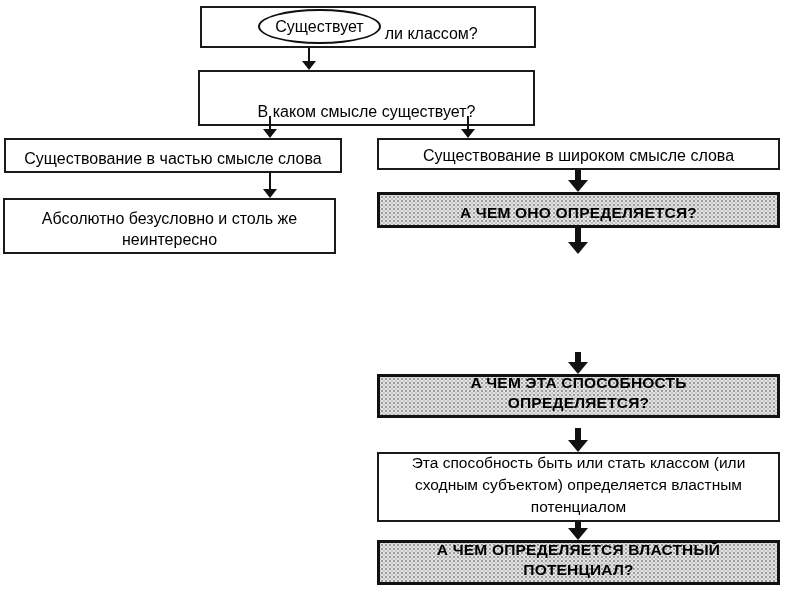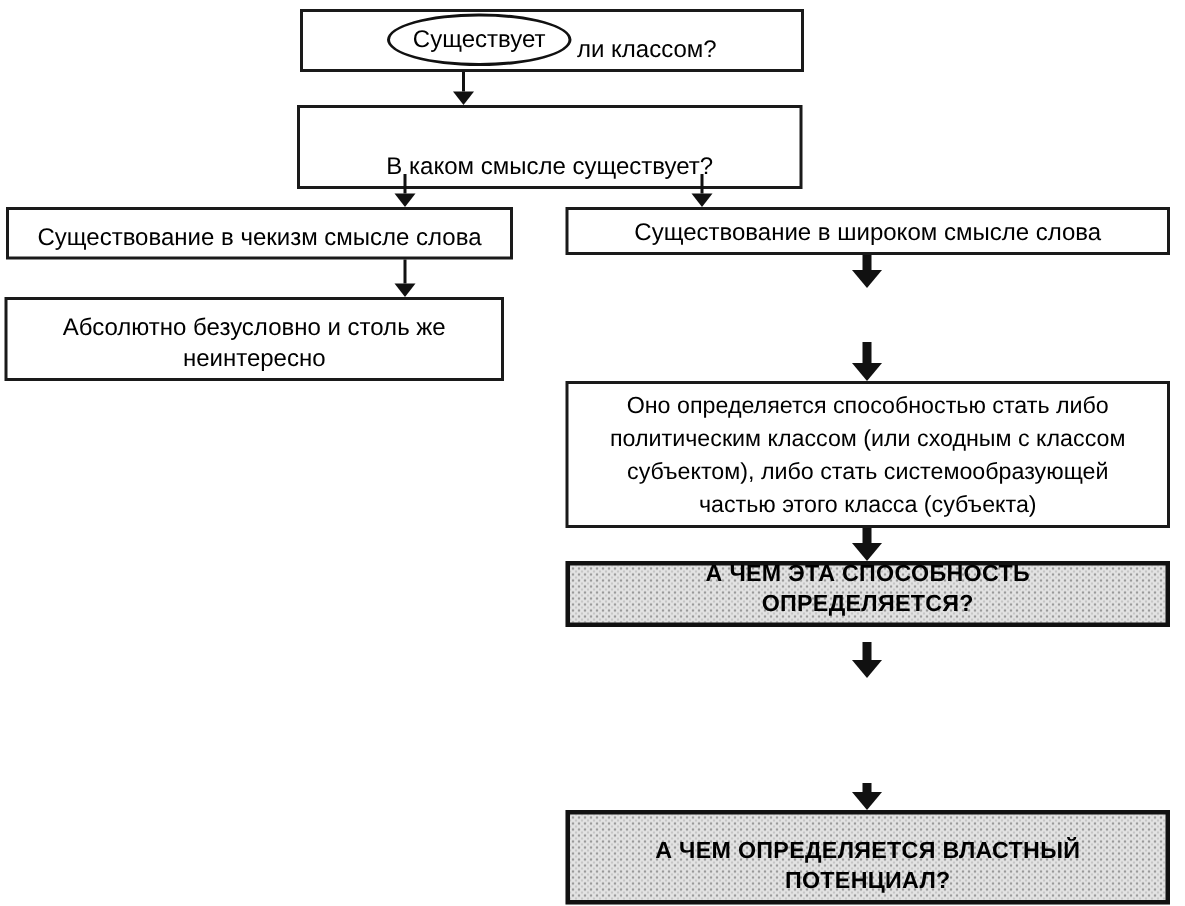--- a/index.html
+++ b/index.html
@@ -91,63 +91,63 @@
 
   <div class="arrow thin" style="left:263px; top:116px; height:22px;">
     <div class="stem"></div>
     <div class="head"></div>
   </div>
   <div class="arrow thin" style="left:461px; top:116px; height:22px;">
     <div class="stem"></div>
     <div class="head"></div>
   </div>
 
-  <div class="node plain" style="left:4px; top:138px; width:338px; height:35px;">Существование в чекизм смысле слова</div>
+  <div class="node plain" style="left:4px; top:138px; width:338px; height:35px;">Существование в частью смысле слова</div>
 
   <div class="arrow thin" style="left:263px; top:173px; height:25px;">
     <div class="stem"></div>
     <div class="head"></div>
   </div>
 
   <div class="node plain" style="left:3px; top:198px; width:333px; height:56px;">Абсолютно безусловно и столь же
 неинтересно</div>
 
   <div class="node plain" style="left:377px; top:138px; width:403px; height:32px;">Существование в широком смысле слова</div>
 
   <div class="arrow thick" style="left:568px; top:170px; height:22px;">
     <div class="stem"></div>
     <div class="head"></div>
   </div>
 
+  <div class="node shaded" style="left:377px; top:192px; width:403px; height:36px;">А ЧЕМ ОНО ОПРЕДЕЛЯЕТСЯ?</div>
 
   <div class="arrow thick" style="left:568px; top:228px; height:26px;">
     <div class="stem"></div>
     <div class="head"></div>
   </div>
 
-  <div class="node plain small-lh" style="left:377px; top:254px; width:403px; height:98px;">Оно определяется способностью стать либо
-политическим классом (или сходным с классом
-субъектом), либо стать системообразующей
-частью этого класса (субъекта)</div>
 
   <div class="arrow thick" style="left:568px; top:352px; height:22px;">
     <div class="stem"></div>
     <div class="head"></div>
   </div>
 
   <div class="node shaded" style="left:377px; top:374px; width:403px; height:44px;">А ЧЕМ ЭТА СПОСОБНОСТЬ
 ОПРЕДЕЛЯЕТСЯ?</div>
 
   <div class="arrow thick" style="left:568px; top:428px; height:24px;">
     <div class="stem"></div>
     <div class="head"></div>
   </div>
 
+  <div class="node plain small-lh" style="left:377px; top:452px; width:403px; height:70px;">Эта способность быть или стать классом (или
+сходным субъектом) определяется властным
+потенциалом</div>
 
   <div class="arrow thick" style="left:568px; top:522px; height:18px;">
     <div class="stem"></div>
     <div class="head"></div>
   </div>
 
-  <div class="node shaded" style="left:377px; top:540px; width:403px; height:63px;">А ЧЕМ ОПРЕДЕЛЯЕТСЯ ВЛАСТНЫЙ
+  <div class="node shaded" style="left:377px; top:540px; width:403px; height:45px;">А ЧЕМ ОПРЕДЕЛЯЕТСЯ ВЛАСТНЫЙ
 ПОТЕНЦИАЛ?</div>
 
 </div>
 
 </body></html>

